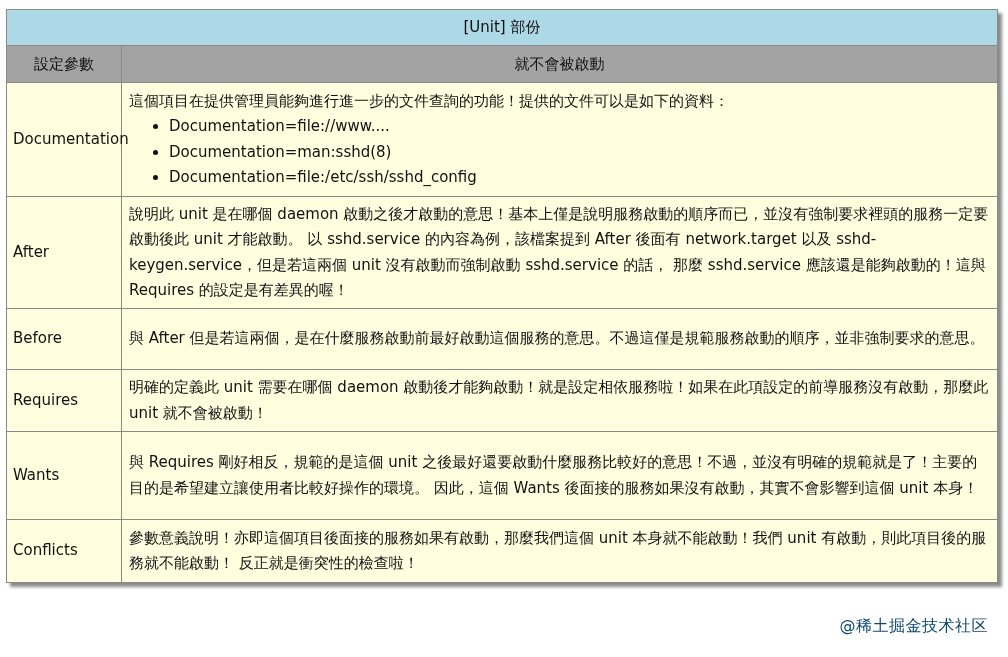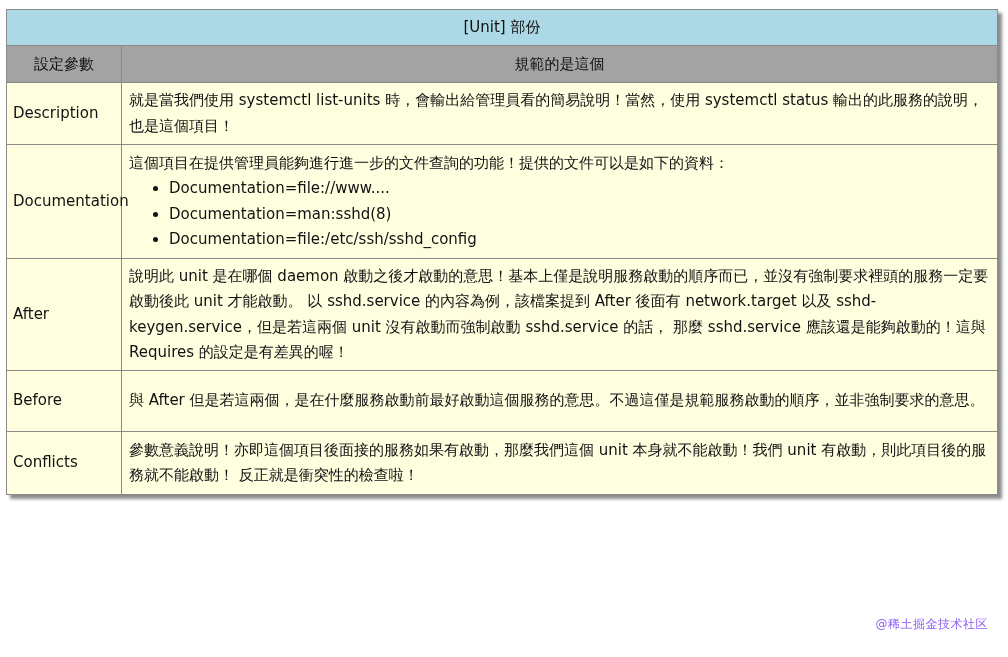--- a/index.html
+++ b/index.html
@@ -52,67 +52,71 @@
   .desc-cell { padding: 4px 6px 4px 7px; }
   ul.doc-list {
     margin: 0;
     padding-left: 40px;
     list-style: disc;
   }
   .watermark {
     position: absolute;
     right: 20px;
     top: 616px;
-    font-size: 12px;
-    color: #8b5cf6;
+    font-size: 16px;
+    color: #0c4a6e;
     letter-spacing: 0.5px;
   }
 </style>
 </head>
 <body>
 
 <div class="wrap">
   <table>
     <colgroup>
       <col class="col-name">
       <col>
     </colgroup>
     <thead>
       <tr class="title-row">
         <th colspan="2">[Unit] 部份</th>
       </tr>
       <tr class="head-row">
         <th>設定參數</th>
-        <th>規範的是這個</th>
+        <th>就不會被啟動</th>
       </tr>
     </thead>
     <tbody>
-      <tr class="data-row" style="height:62px;">
-        <td class="param-cell">Description</td>
-        <td class="desc-cell">就是當我們使用 systemctl list-units 時，會輸出給管理員看的簡易說明！當然，使用 systemctl status 輸出的此服務的說明，也是這個項目！</td>
-      </tr>
       <tr class="data-row" style="height:114px;">
         <td class="param-cell">Documentation</td>
         <td class="desc-cell">
           <div>這個項目在提供管理員能夠進行進一步的文件查詢的功能！提供的文件可以是如下的資料：</div>
           <ul class="doc-list">
             <li>Documentation=file://www....</li>
             <li>Documentation=man:sshd(8)</li>
             <li>Documentation=file:/etc/ssh/sshd_config</li>
           </ul>
         </td>
       </tr>
       <tr class="data-row" style="height:112px;">
         <td class="param-cell">After</td>
         <td class="desc-cell">說明此 unit 是在哪個 daemon 啟動之後才啟動的意思！基本上僅是說明服務啟動的順序而已，並沒有強制要求裡頭的服務一定要啟動後此 unit 才能啟動。 以 sshd.service 的內容為例，該檔案提到 After 後面有 network.target 以及 sshd-keygen.service，但是若這兩個 unit 沒有啟動而強制啟動 sshd.service 的話， 那麼 sshd.service 應該還是能夠啟動的！這與 Requires 的設定是有差異的喔！</td>
       </tr>
       <tr class="data-row" style="height:61px;">
         <td class="param-cell">Before</td>
         <td class="desc-cell">與 After 但是若這兩個，是在什麼服務啟動前最好啟動這個服務的意思。不過這僅是規範服務啟動的順序，並非強制要求的意思。</td>
       </tr>
+      <tr class="data-row" style="height:62px;">
+        <td class="param-cell">Requires</td>
+        <td class="desc-cell">明確的定義此 unit 需要在哪個 daemon 啟動後才能夠啟動！就是設定相依服務啦！如果在此項設定的前導服務沒有啟動，那麼此 unit 就不會被啟動！</td>
+      </tr>
+      <tr class="data-row" style="height:88px;">
+        <td class="param-cell">Wants</td>
+        <td class="desc-cell">與 Requires 剛好相反，規範的是這個 unit 之後最好還要啟動什麼服務比較好的意思！不過，並沒有明確的規範就是了！主要的目的是希望建立讓使用者比較好操作的環境。 因此，這個 Wants 後面接的服務如果沒有啟動，其實不會影響到這個 unit 本身！</td>
+      </tr>
       <tr class="data-row" style="height:63px;">
         <td class="param-cell">Conflicts</td>
         <td class="desc-cell">參數意義說明！亦即這個項目後面接的服務如果有啟動，那麼我們這個 unit 本身就不能啟動！我們 unit 有啟動，則此項目後的服務就不能啟動！ 反正就是衝突性的檢查啦！</td>
       </tr>
     </tbody>
   </table>
 </div>
 
 <div class="watermark">@稀土掘金技术社区</div>
 

